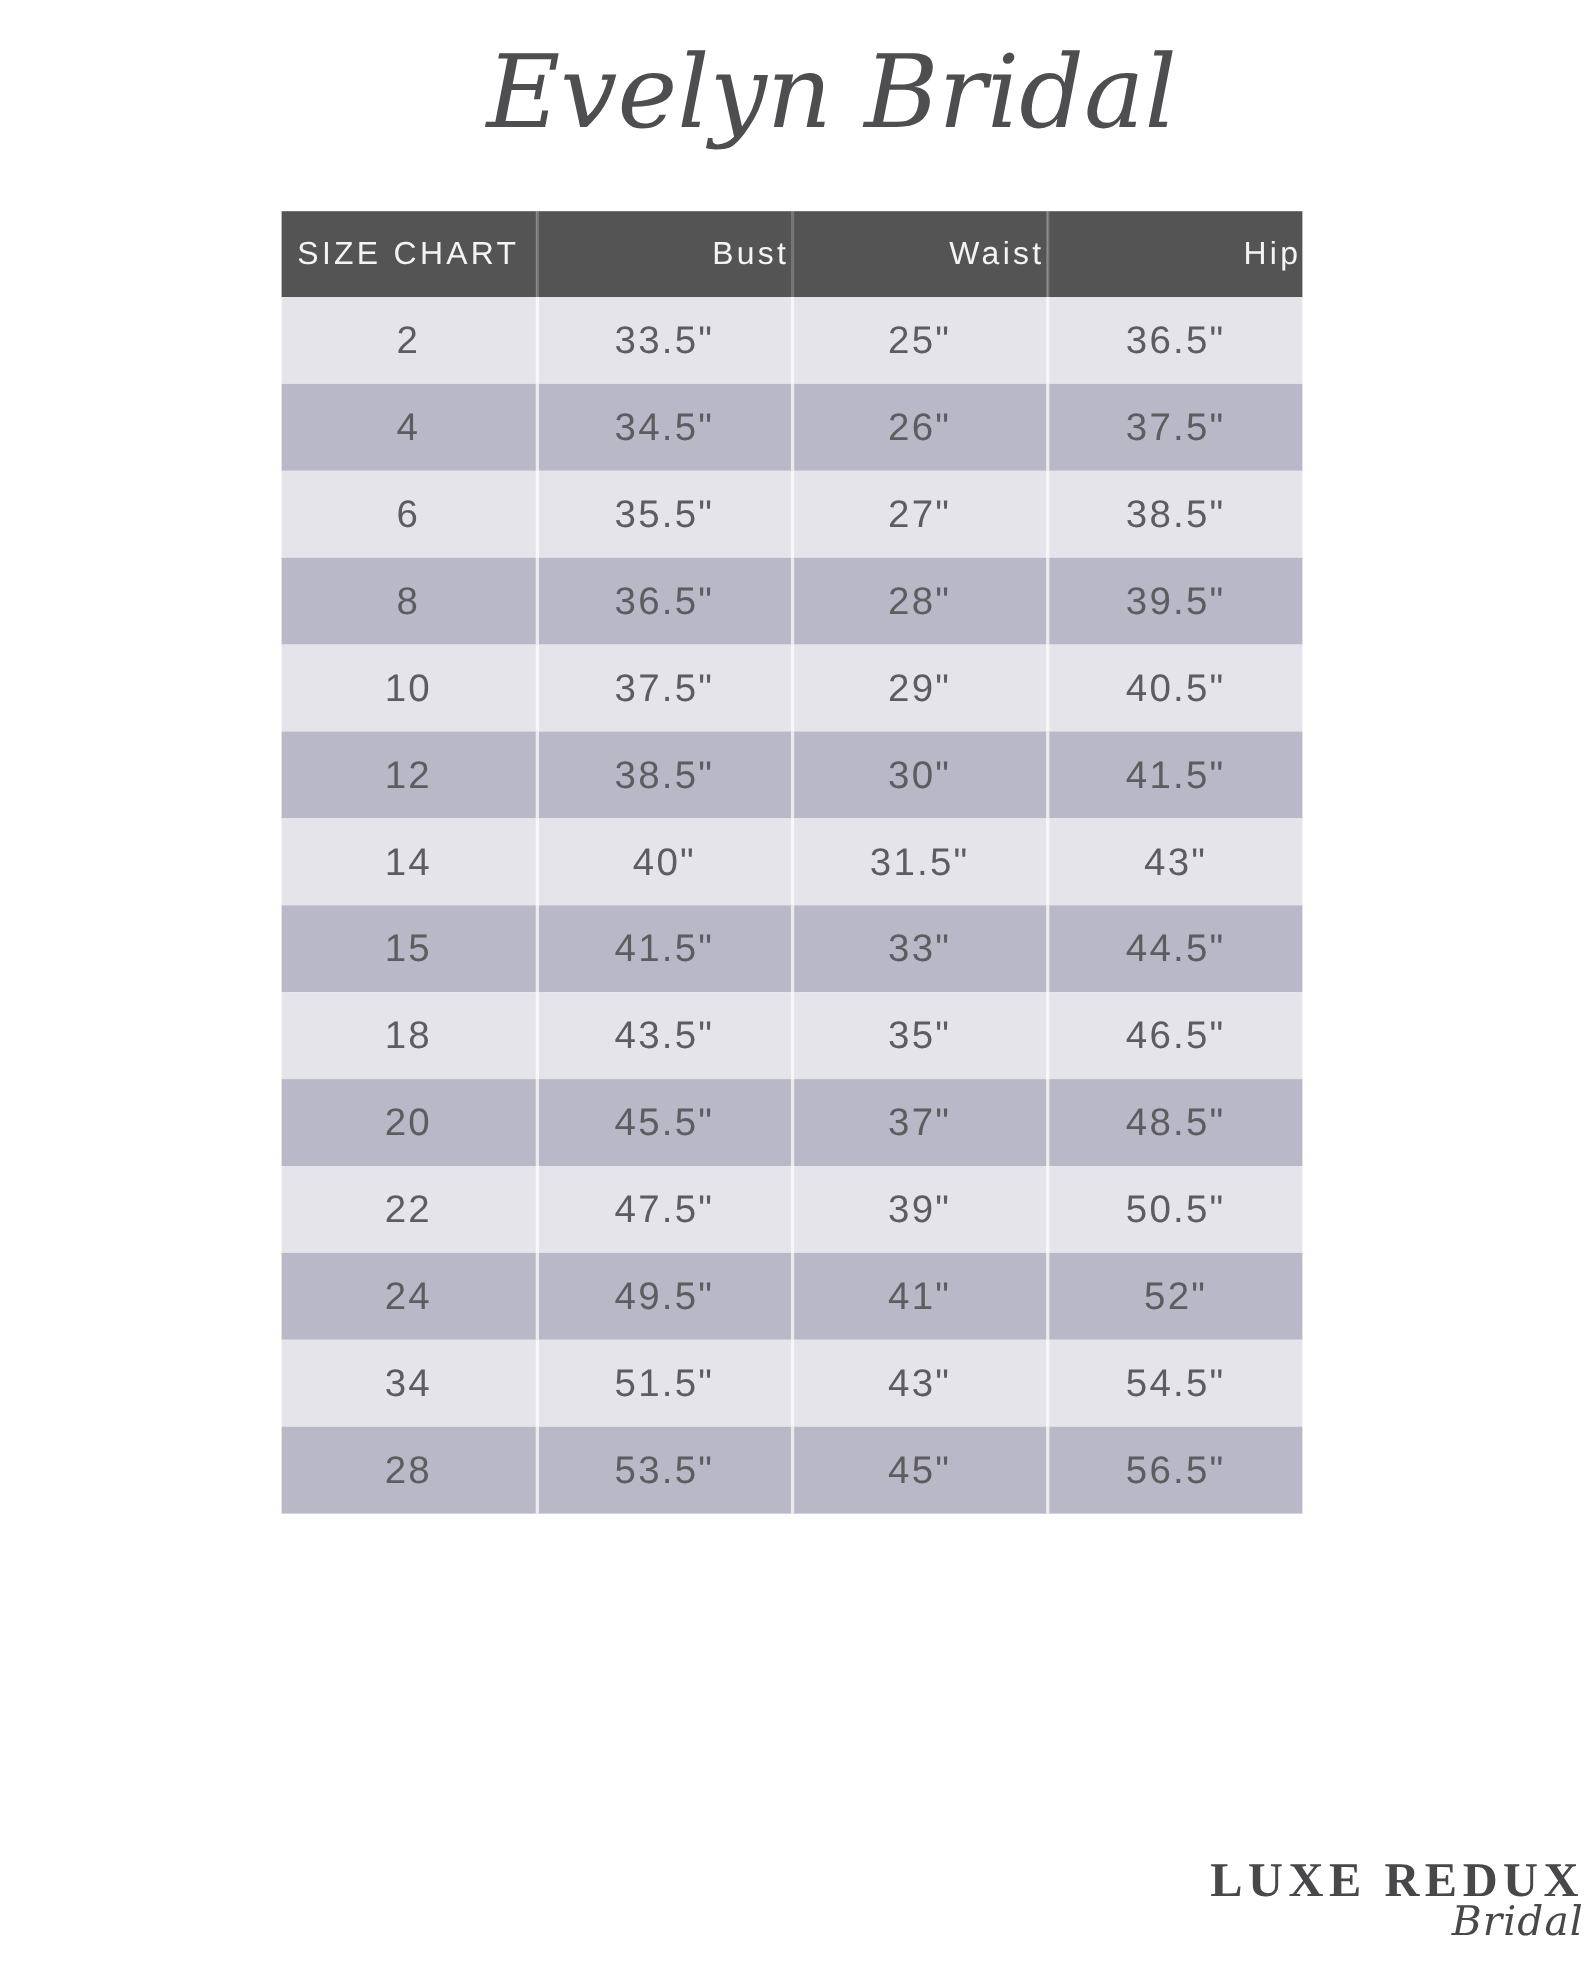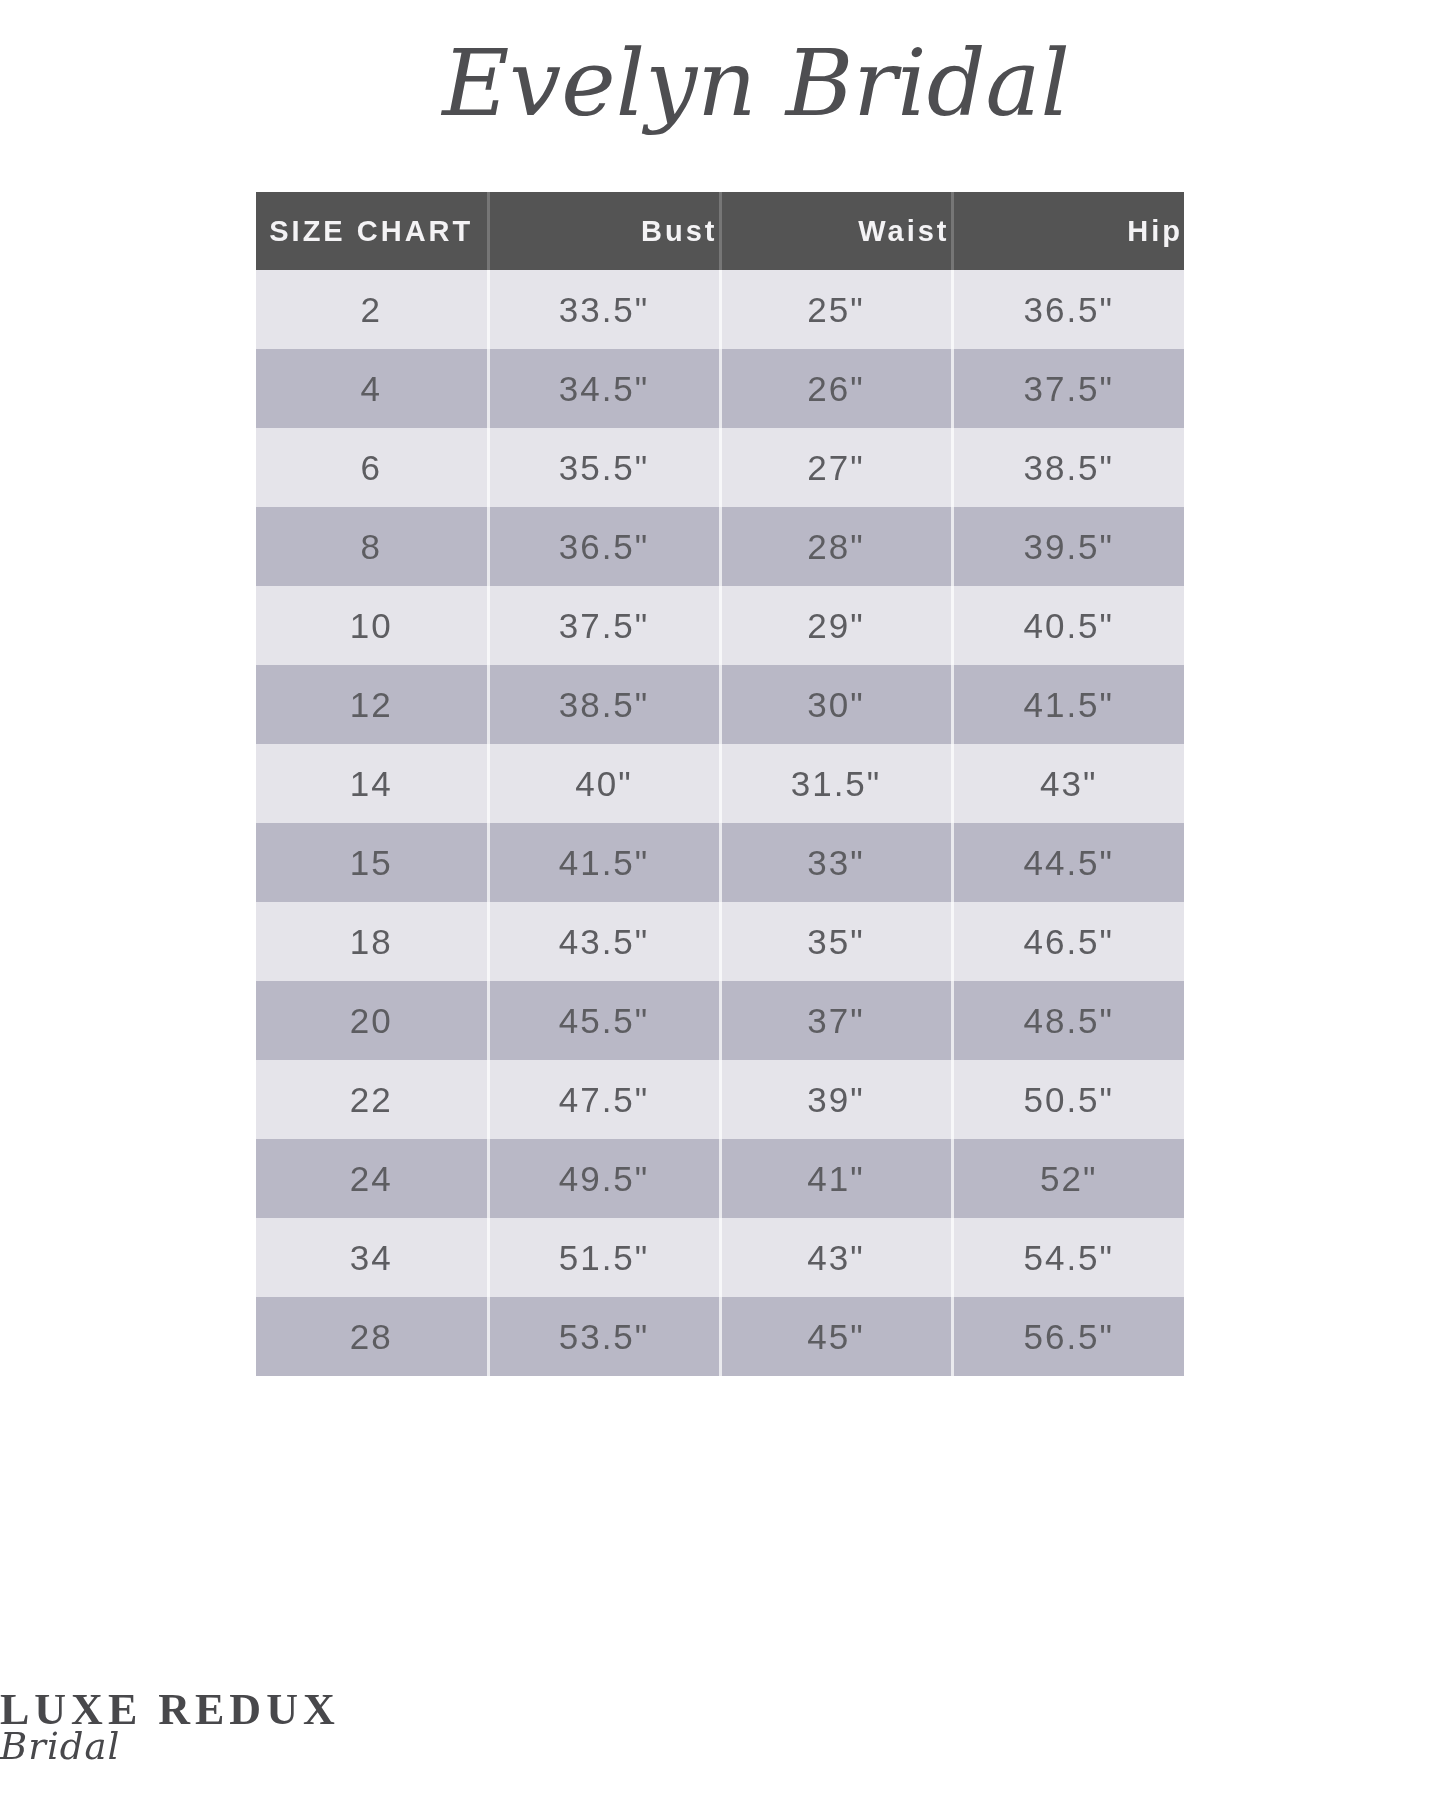--- a/index.html
+++ b/index.html
@@ -34,21 +34,21 @@
     top: 192px;
     width: 928px;
     border-collapse: collapse;
     table-layout: fixed;
   }
   table.size-chart col { width: 25%; }
   table.size-chart th {
     height: 76px;
     background: #545454;
     color: #f4f3f5;
-    font-weight: 700;
+    font-weight: 400;
     font-size: 29px;
     letter-spacing: 3px;
     text-align: center;
     vertical-align: middle;
   }
   table.size-chart th + th {
     border-left: 3px solid rgba(255,255,255,0.20);
     text-align: right;
   }
   table.size-chart td {
@@ -63,21 +63,21 @@
     border-left: 3px solid rgba(255,255,255,0.70);
   }
   table.size-chart tbody tr:nth-child(odd)  { background: #e5e4ea; }
   table.size-chart tbody tr:nth-child(even) { background: #b9b8c6; }
 
   .footer-logo {
     position: absolute;
     top: 1688px;
     left: 0;
     width: 100%;
-    text-align: left;
+    text-align: right;
     color: #48484b;
   }
   .logo-main {
     font-family: "Liberation Serif", serif;
     font-size: 44px;
     font-weight: 700;
     letter-spacing: 5px;
     line-height: 1.0;
   }
   .logo-script {

